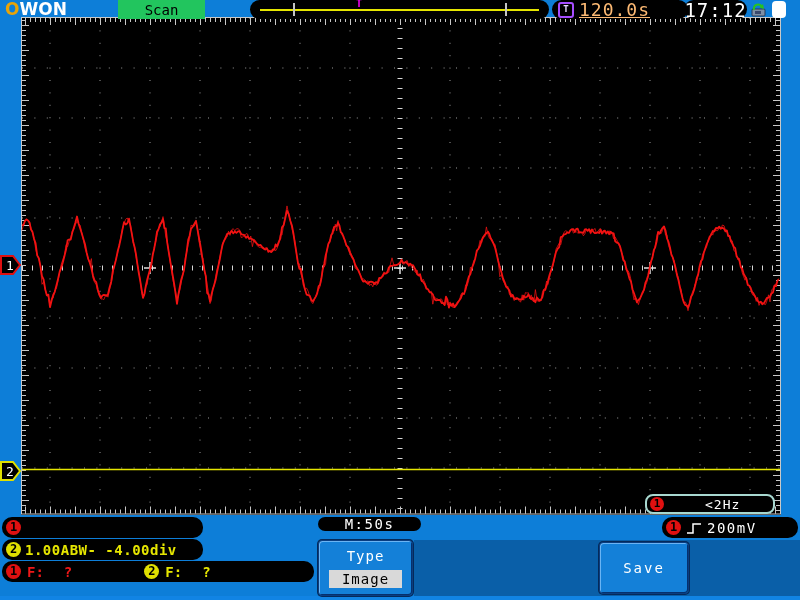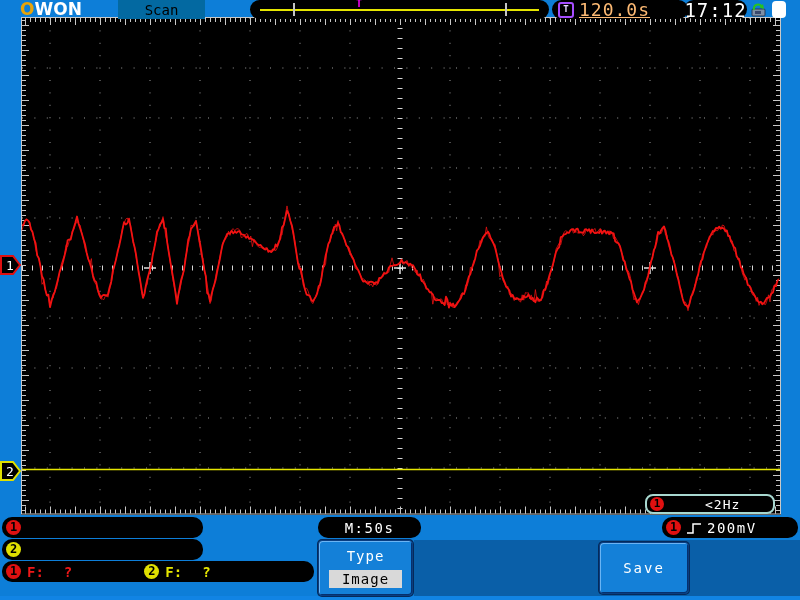--- a/index.html
+++ b/index.html
@@ -1,25 +1,25 @@
 <!DOCTYPE html>
 <html><head>
 <meta charset="utf-8">
 <style>
   html,body{margin:0;padding:0;background:#222;}
   #screen{position:relative;width:800px;height:600px;overflow:hidden;background:#0d7ed8;
           font-family:"DejaVu Sans Mono","Liberation Mono",monospace;}
   .abs{position:absolute;}
   
   #top-bar{left:0;top:0;width:800px;height:19px;z-index:5;}
-  #logo{left:20px;top:0;height:19px;line-height:19px;font-family:"DejaVu Sans","Liberation Sans",sans-serif;
+  #logo{left:5px;top:0;height:19px;line-height:19px;font-family:"DejaVu Sans","Liberation Sans",sans-serif;
         font-weight:900;font-size:17px;letter-spacing:0;}
   #logo .o{color:#e8a408;} #logo .rest{color:#fff;}
   .pill{background:#000;border-radius:10px;height:19px;display:flex;align-items:center;}
-  #scan-pill{left:118px;top:0;width:87px;background:#0369a1;border-radius:0;justify-content:center;
+  #scan-pill{left:118px;top:0;width:87px;background:#22c55e;border-radius:0;justify-content:center;
              color:#000;font-size:14px;text-align:center;}
   #record-bar{left:250px;top:0;width:299px;}
   #record-line{left:10px;top:9px;width:279px;height:2px;background:#e6e600;}
   .record-marker{top:3px;width:2px;height:13px;background:#c4c4c4;}
   #record-t{left:106px;top:-2px;color:#ff00ff;font-size:10px;font-weight:bold;}
   #trig-pill{left:552px;top:0;width:130px;padding-left:6px;gap:5px;}
   #trig-icon{width:12px;height:12px;border:2px solid #a64dff;border-radius:3px;color:#e8d8ff;
              font-size:9px;line-height:11px;text-align:center;font-weight:bold;flex:0 0 auto;}
   #trig-pill .val{color:#fdba74;font-size:18px;letter-spacing:1px;text-decoration:underline;}
   #clock-pill{left:684px;top:0;width:63px;justify-content:center;color:#fff;font-size:19px;letter-spacing:1px;}
@@ -42,21 +42,21 @@
   #bottom-strip{left:0;top:81px;width:800px;height:4px;background:#1184e4;}
   .spill{position:absolute;background:#000;border-radius:10px;display:flex;align-items:center;
          gap:4px;padding-left:4px;box-sizing:border-box;}
   #ch1-pill{left:2px;top:2px;width:201px;height:21px;}
   #ch1-pill .txt{color:#f01818;font-size:14px;font-weight:bold;letter-spacing:1px;}
   #ch2-pill{left:2px;top:24px;width:201px;height:21px;}
   #ch2-pill .txt{color:#e6e600;font-size:14px;font-weight:bold;letter-spacing:0.5px;}
   #sample-pill{left:206px;top:2px;width:105px;height:42px;flex-direction:column;justify-content:center;
                gap:1px;padding-left:0;}
   #sample-pill div{color:#fff;font-size:13px;letter-spacing:1px;}
-  #mb-pill{left:318px;top:2px;width:103px;height:21px;justify-content:center;padding-left:0;}
+  #mb-pill{left:318px;top:2px;width:103px;height:14px;justify-content:center;padding-left:0;}
   #mb-pill .txt{color:#fff;font-size:14px;letter-spacing:1.5px;}
   #trglvl-pill{left:662px;top:2px;width:136px;height:21px;gap:5px;}
   #trglvl-pill .txt{color:#fff;font-size:14px;letter-spacing:1.5px;}
   #freqs-pill{left:2px;top:46px;width:312px;height:21px;gap:6px;}
   #freqs-pill .f1{color:#f01818;font-size:14px;font-weight:bold;}
   #freqs-pill .f2{color:#e6e600;font-size:14px;font-weight:bold;}
   #freqs-pill .q1{color:#f01818;font-size:14px;font-weight:bold;margin-left:14px;}
   #freqs-pill .q2{color:#e6e600;font-size:14px;font-weight:bold;margin-left:14px;}
   #freqs-pill .b2{margin-left:66px;}
   .softkey{position:absolute;background:#1480d8;border:1px solid #0a3d80;border-radius:4px;
@@ -161,20 +161,21 @@
 
   <div id="bottom-bar" class="abs">
     <div id="menu-panel" class="abs"></div>
     <div id="bottom-strip" class="abs"></div>
 
     <div id="ch1-pill" class="spill">
       <span class="badge red">1</span>
     </div>
     <div id="ch2-pill" class="spill">
       <span class="badge yellow">2</span>
+      <span class="txt">1.00ABW- -4.00div</span>
     </div>
     <div id="mb-pill" class="spill">
       <span class="txt">M:50s</span>
     </div>
     <div id="trglvl-pill" class="spill">
       <span class="badge red">1</span>
       <svg width="16" height="14">
         <polyline points="1,12 7,12 7,3 15,3" fill="none" stroke="#fff" stroke-width="1.5"></polyline>
       </svg>
       <span class="txt">200mV</span>

